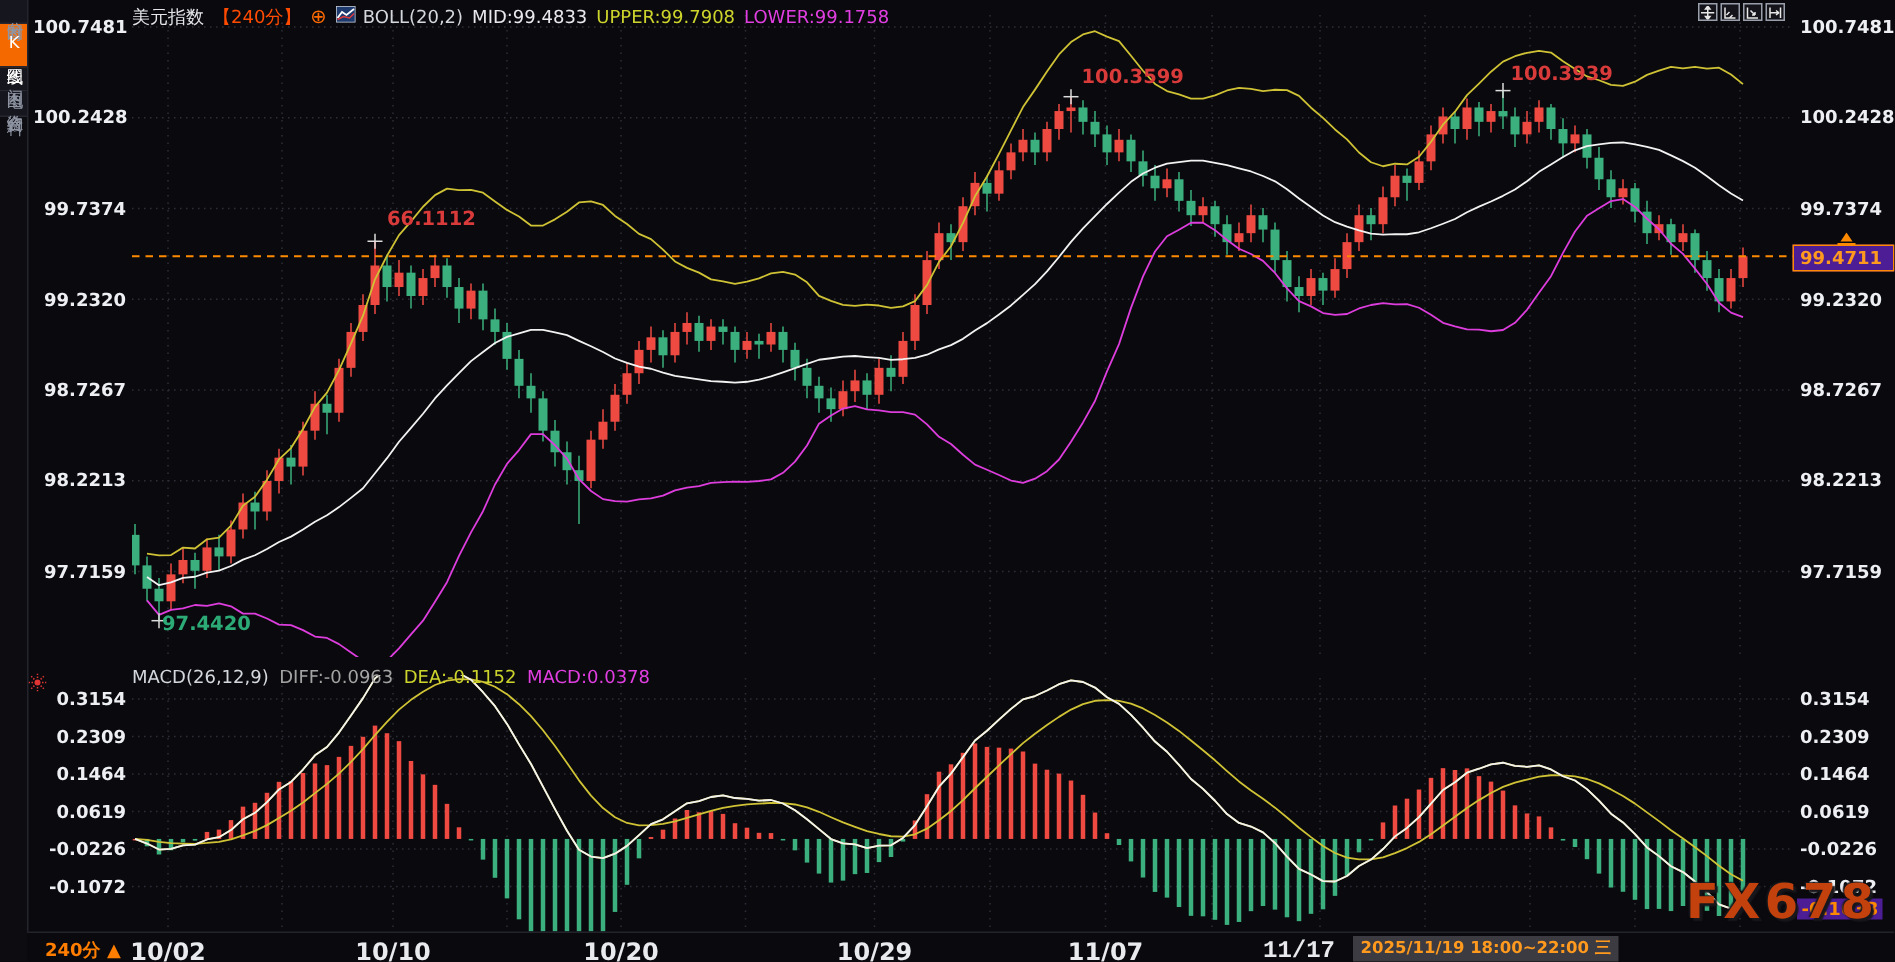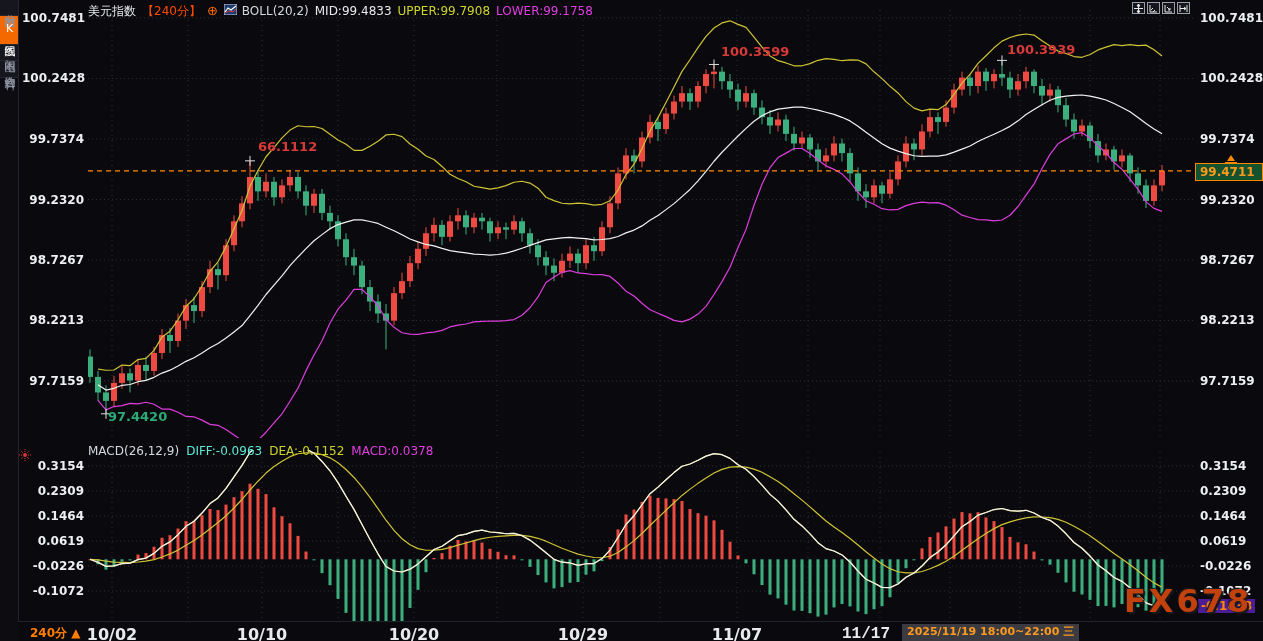--- a/index.html
+++ b/index.html
@@ -28,29 +28,29 @@
             display:flex;align-items:center;justify-content:center;cursor:pointer;padding:0;}
   .tool-btn svg{display:block;}
   
   .axis-label{position:absolute;font-size:12px;font-weight:700;color:#edeff3;
               width:62px;z-index:4;line-height:14px;}
   .axis-left{left:22px;text-align:right;}
   .axis-right{left:1200px;text-align:left;}
   
   .anno{position:absolute;font-size:13px;font-weight:700;z-index:4;white-space:nowrap;}
   
-  #price-tag{position:absolute;left:1195px;top:163px;width:62px;height:16px;background:#14532d;
+  #price-tag{position:absolute;left:1195px;top:163px;width:62px;height:16px;background:#4c1d95;
              border:1px solid #ff8a00;color:#ff9a1e;font-size:12px;font-weight:700;
              line-height:16px;padding-left:4px;z-index:6;}
   #price-marker{position:absolute;left:1224px;top:151px;z-index:7;}
   
   #macd-header{position:absolute;left:88px;top:444px;font-size:12px;z-index:6;white-space:nowrap;}
   #macd-header span{margin-right:7px;}
   .m-ind{color:#d4d7dd;}
-  .m-diff{color:#5eead4;}
+  .m-diff{color:#a3a3a3;}
   .m-dea{color:#cdd42c;}
   .m-macd{color:#e03ee0;margin-top:44px;}
   #macd-gear{position:absolute;left:19px;top:446px;z-index:6;cursor:pointer;}
   #macd-low-tag{position:absolute;left:1198px;top:599px;background:#4c1d95;color:#ff8a00;
                 font-size:12px;font-weight:700;padding:0 3px;z-index:5;}
   
   #bottom-bar{position:absolute;left:18px;top:621px;width:1245px;height:20px;
               border-top:1px solid #23232c;background:#0a0a0e;z-index:6;}
   #period-label{position:absolute;left:12px;top:3px;color:#ff7e00;font-size:12px;
                 font-weight:700;cursor:pointer;}

